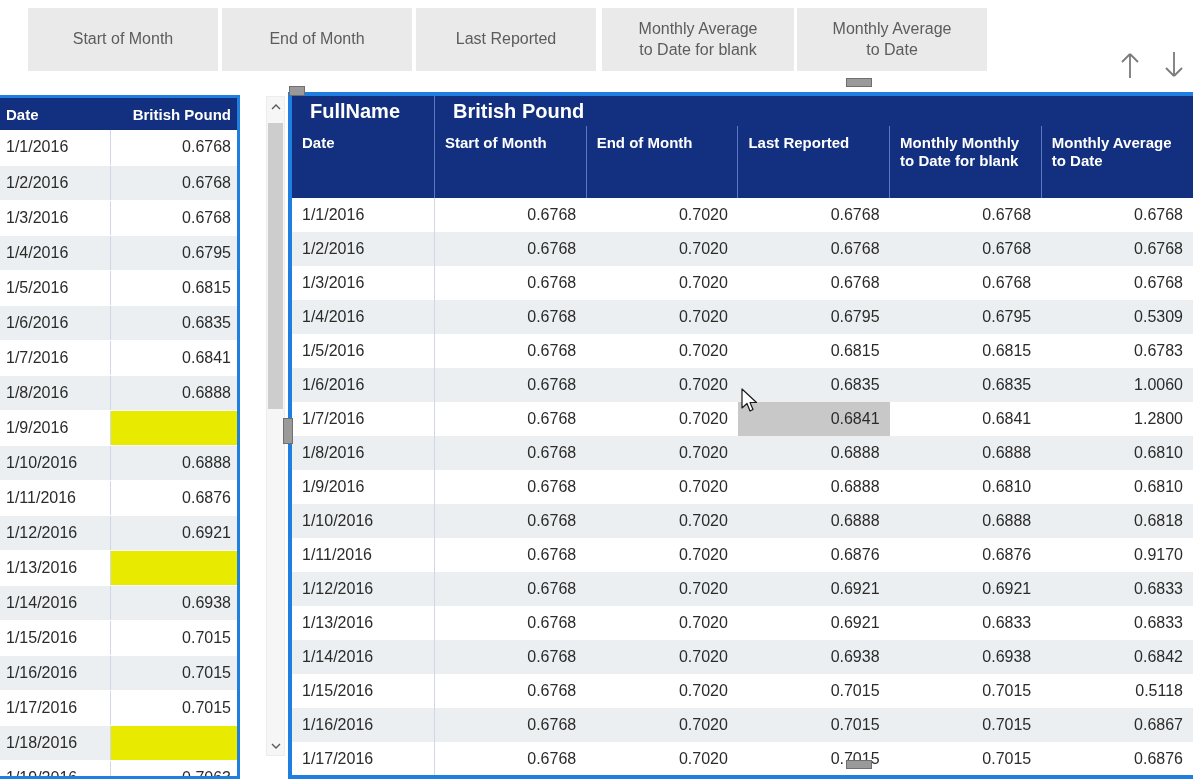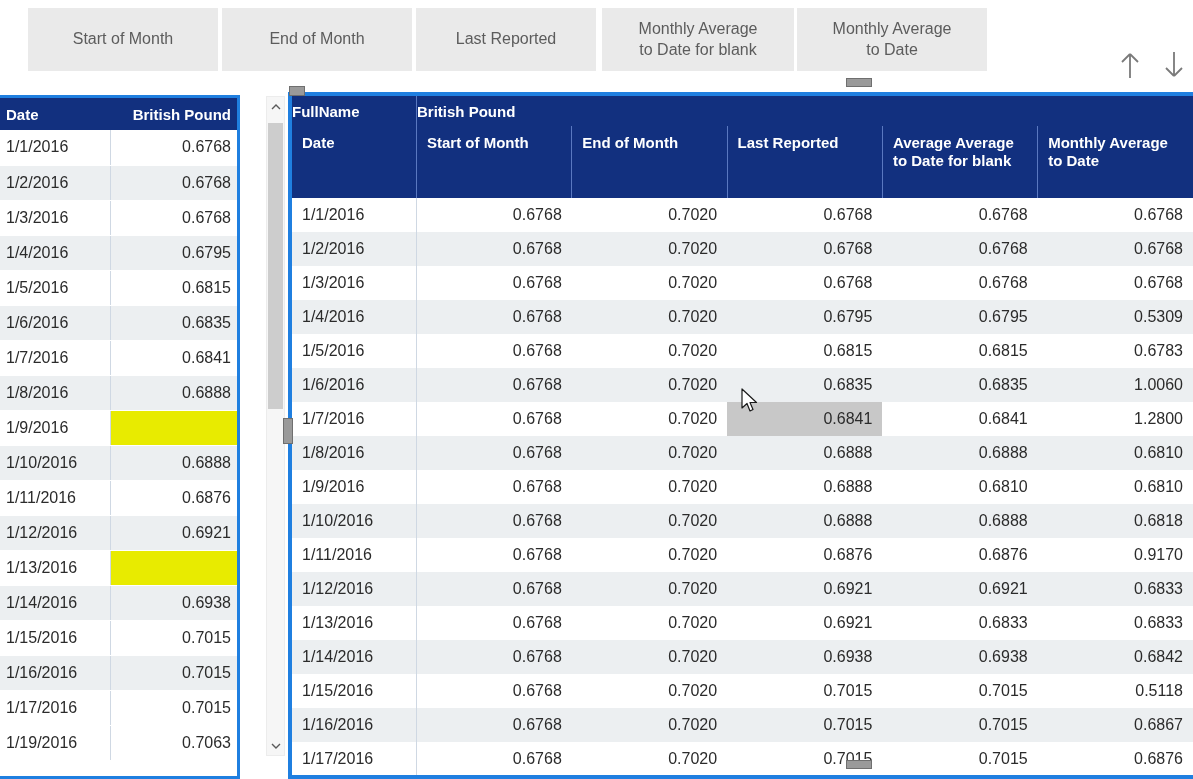--- a/index.html
+++ b/index.html
@@ -79,23 +79,23 @@
   #righttable{
     position:absolute;left:288px;top:92px;width:905px;height:687px;
     border:4px solid #1f7fe0;
     border-right:none;
     box-sizing:border-box;
     background:#ffffff;
     overflow:hidden;
   }
   #righttable table{border-collapse:collapse;width:100%;table-layout:fixed;}
   #righttable thead tr.toprow th{
-    background:#12307f;color:#ffffff;font-weight:bold;font-size:15px;
+    background:#12307f;color:#ffffff;font-weight:bold;font-size:20px;
     height:30px;text-align:left;vertical-align:middle;
-    padding:0 0 0 0;border:none;
+    padding:0 0 0 18px;border:none;
   }
   #righttable thead tr.toprow th.fn-sep{border-right:1px solid #5a78c0;}
   #righttable thead tr.colrow th{
     background:#12307f;color:#ffffff;font-weight:bold;font-size:15px;
     height:72px;vertical-align:top;
     padding:8px 10px 0 10px;box-sizing:border-box;
     border-right:1px solid #5a78c0;
     line-height:1.22;
   }
   #righttable thead tr.colrow th.lastcol{border-right:none;}
@@ -225,20 +225,24 @@
           <td class="c-val">0.7015</td>
         </tr>
         <tr class="alt">
           <td class="c-date">1/16/2016</td>
           <td class="c-val">0.7015</td>
         </tr>
         <tr>
           <td class="c-date">1/17/2016</td>
           <td class="c-val">0.7015</td>
         </tr>
+        <tr class="alt">
+          <td class="c-date">1/18/2016</td>
+          <td class="c-val blankcell"></td>
+        </tr>
         <tr>
           <td class="c-date">1/19/2016</td>
           <td class="c-val">0.7063</td>
         </tr>
       </tbody>
   </table>
 </div>
 
 <div id="scrollbar">
   <div class="sb-btn" id="sb-up">
@@ -259,21 +263,21 @@
     <thead>
       <tr class="toprow">
         <th class="w0 fn-sep">FullName</th>
         <th colspan="5">British Pound</th>
       </tr>
       <tr class="colrow">
         <th class="w0 leftal">Date</th>
         <th class="w1 leftal">Start of Month</th>
         <th class="w2 leftal">End of Month</th>
         <th class="w3 leftal">Last Reported</th>
-        <th class="w4 leftal">Average Average to Date for blank</th>
+        <th class="w4 leftal">Monthly Monthly to Date for blank</th>
         <th class="w5 leftal lastcol">Monthly Average to Date</th>
       </tr>
     </thead>
     <tbody id="right-body">
         <tr>
           <td class="d w0">1/1/2016</td>
           <td class="n w1">0.6768</td>
           <td class="n w2">0.7020</td>
           <td class="n w3">0.6768</td>
           <td class="n w4">0.6768</td>

